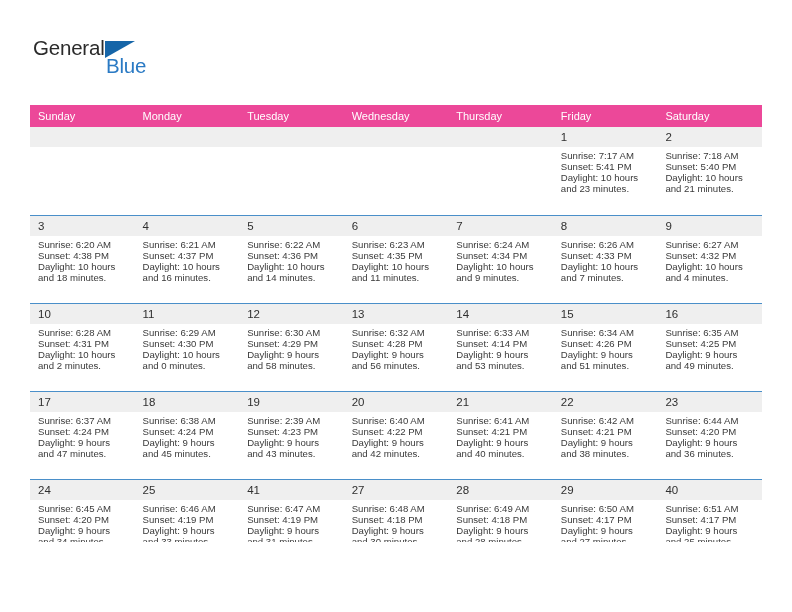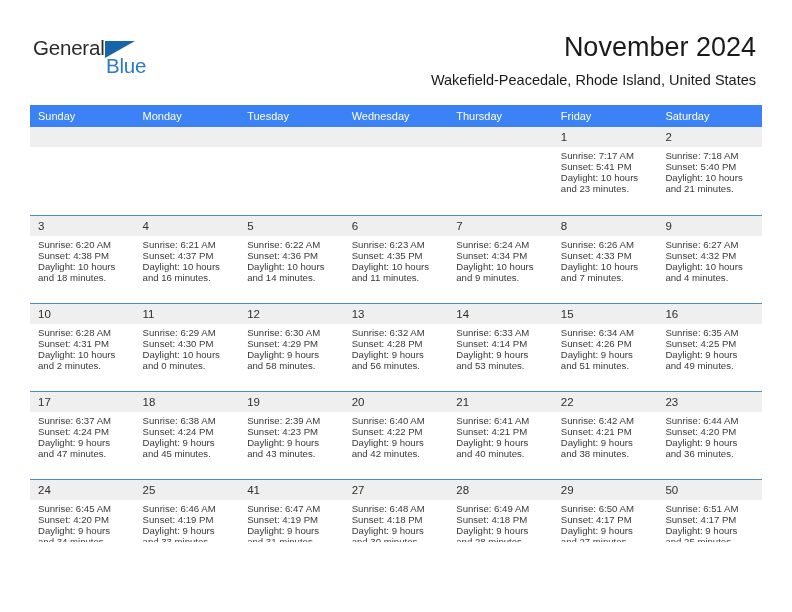--- a/index.html
+++ b/index.html
@@ -88,21 +88,21 @@
   
   .calendar {
     position: absolute;
     left: 30px;
     top: 105px;
     width: 732px;
     border-collapse: collapse;
     table-layout: fixed;
   }
   .calendar thead th {
-    background: #3b82f6;
+    background: #ec4899;
     color: #ffffff;
     font-size: 11px;
     font-weight: normal;
     text-align: left;
     padding: 5px 0 5px 8px;
     height: 19px;
     border: none;
   }
   .calendar tbody td {
     width: 104.57px;
@@ -143,24 +143,20 @@
 <div class="page">
 
   <div class="top-header">
 
     <div class="logo">
       <span class="logo-general">General</span>
       <span class="logo-triangle"></span>
       <span class="logo-blue">Blue</span>
     </div>
 
-    <div class="title-block">
-      <div class="month-title">November 2024</div>
-      <div class="location-title">Wakefield-Peacedale, Rhode Island, United States</div>
-    </div>
 
   </div>
 
   <table class="calendar">
     <thead>
       <tr>
         <th>Sunday</th>
         <th>Monday</th>
         <th>Tuesday</th>
         <th>Wednesday</th>
@@ -396,21 +392,21 @@
 and 28 minutes.</span>
           </td>
           <td>
             <span class="daynum">29</span>
             <span class="cellinfo">Sunrise: 6:50 AM
 Sunset: 4:17 PM
 Daylight: 9 hours
 and 27 minutes.</span>
           </td>
           <td>
-            <span class="daynum">50</span>
+            <span class="daynum">40</span>
             <span class="cellinfo">Sunrise: 6:51 AM
 Sunset: 4:17 PM
 Daylight: 9 hours
 and 25 minutes.</span>
           </td>
         </tr>
       </tbody>
   </table>
 
 </div>

